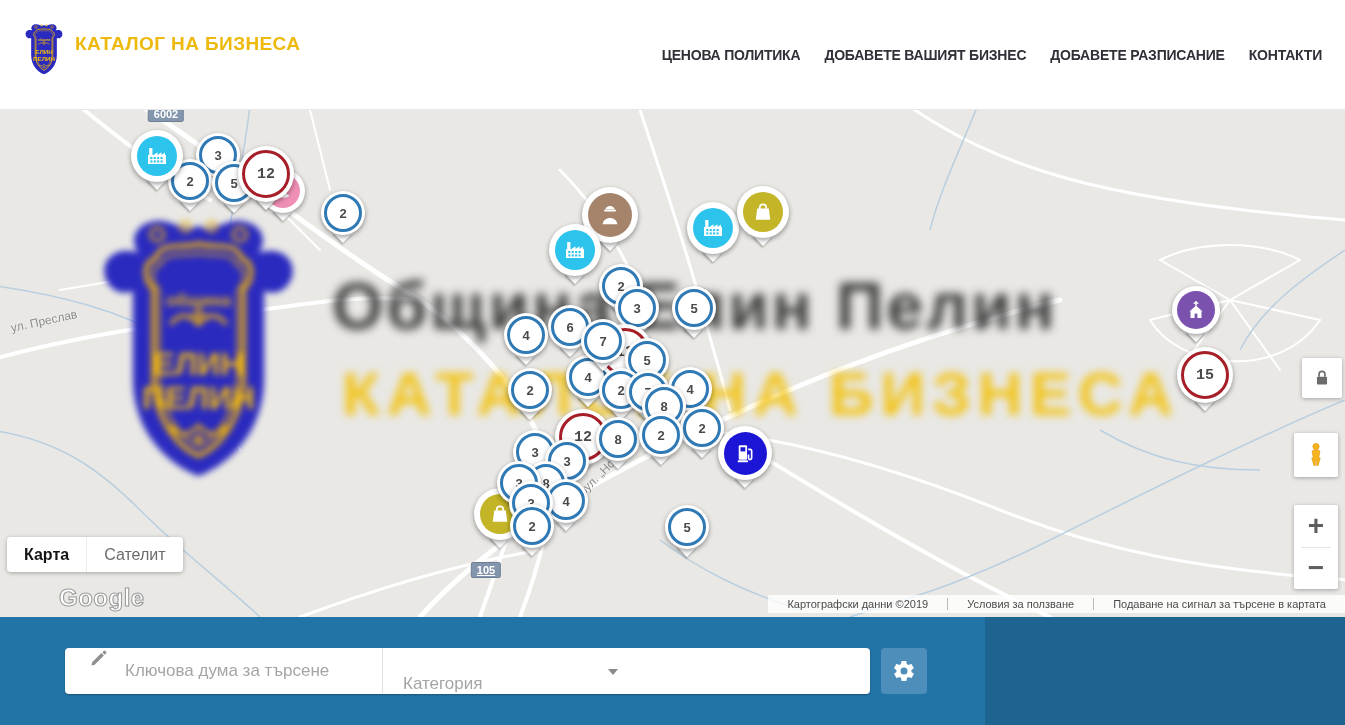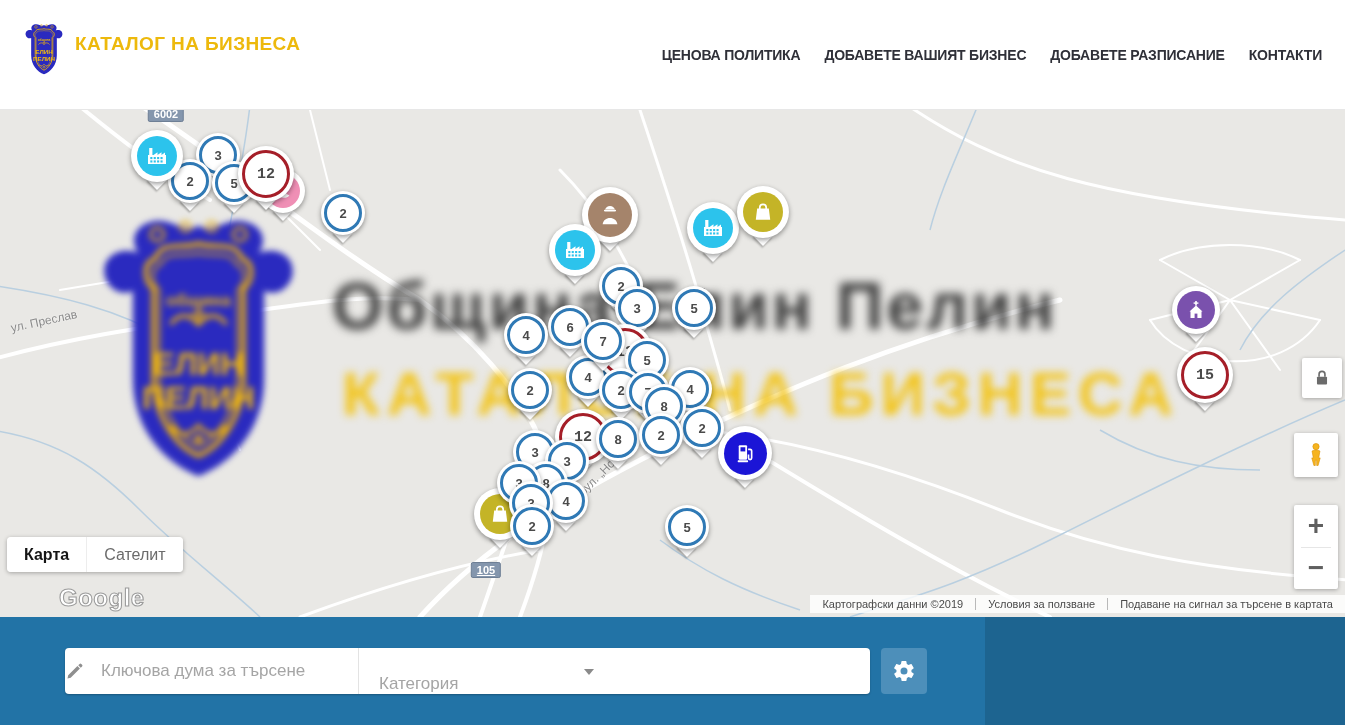--- a/index.html
+++ b/index.html
@@ -68,30 +68,30 @@
   .ctrl-lock{left:1302px;top:248px;width:40px;height:40px;}
   .ctrl-pegman{left:1294px;top:323px;width:44px;height:44px;}
   .ctrl-zoom{left:1294px;top:395px;width:44px;height:84px;flex-direction:column;padding:0;}
   .zoom-btn{width:44px;height:41px;display:flex;align-items:center;justify-content:center;
             font-size:28px;font-weight:bold;color:#5f5f5f;cursor:pointer;}
   .zoom-sep{width:30px;height:1px;background:#e6e6e6;}
   .google-logo{position:absolute;left:22px;bottom:5px;font-size:24px;font-weight:bold;color:#fff;
                -webkit-text-stroke:1.1px #9c9c9c;letter-spacing:.5px;z-index:10;margin-left:37px;}
   .attribution{position:absolute;right:0;bottom:4px;height:18px;background:rgba(255,255,255,.8);
                display:flex;align-items:center;font-size:11px;color:#4a4a4a;z-index:10;}
-  .attribution span{padding:0 12px;white-space:nowrap;}
+  .attribution span{padding:0 19px;white-space:nowrap;}
   .attribution .sep{width:1px;height:12px;background:#b9b9b9;padding:0;}
   .attribution a{color:#4a4a4a;text-decoration:none;cursor:pointer;}
 
   
   .search-bar{position:absolute;top:617px;left:0;width:1345px;height:108px;background:#2273a6;}
   .right-panel{position:absolute;right:0;top:0;width:360px;height:108px;background:#1d6490;}
   .fields{position:absolute;left:65px;top:31px;width:805px;height:46px;background:#fff;
           border-radius:4px;display:flex;box-shadow:0 1px 2px rgba(0,0,0,.25);}
-  .field-keyword{flex:0 0 293px;display:flex;align-items:center;gap:14px;}
+  .field-keyword{flex:0 0 293px;display:flex;padding-left:24px;gap:14px;}
   .field-keyword input{border:none;outline:none;font-size:17px;color:#555;width:215px;
                        font-family:"Liberation Sans","DejaVu Sans",sans-serif;background:transparent;}
   .field-keyword input::placeholder{color:#a5a5a5;}
   .field-select{display:flex;align-items:flex-end;border-left:1px solid #e3e3e3;position:relative;
                 padding:0 20px;color:#a5a5a5;font-size:17px;cursor:pointer;}
   .field-category{flex:0 0 213px;}
   .field-location{flex:1;}
   .caret{position:absolute;right:18px;top:50%;margin-top:-2px;width:0;height:0;
          border-left:5px solid transparent;border-right:5px solid transparent;border-top:6px solid #8a8a8a;}
   .gear-btn{position:absolute;left:881px;top:31px;width:46px;height:46px;background:#4d8fba;

